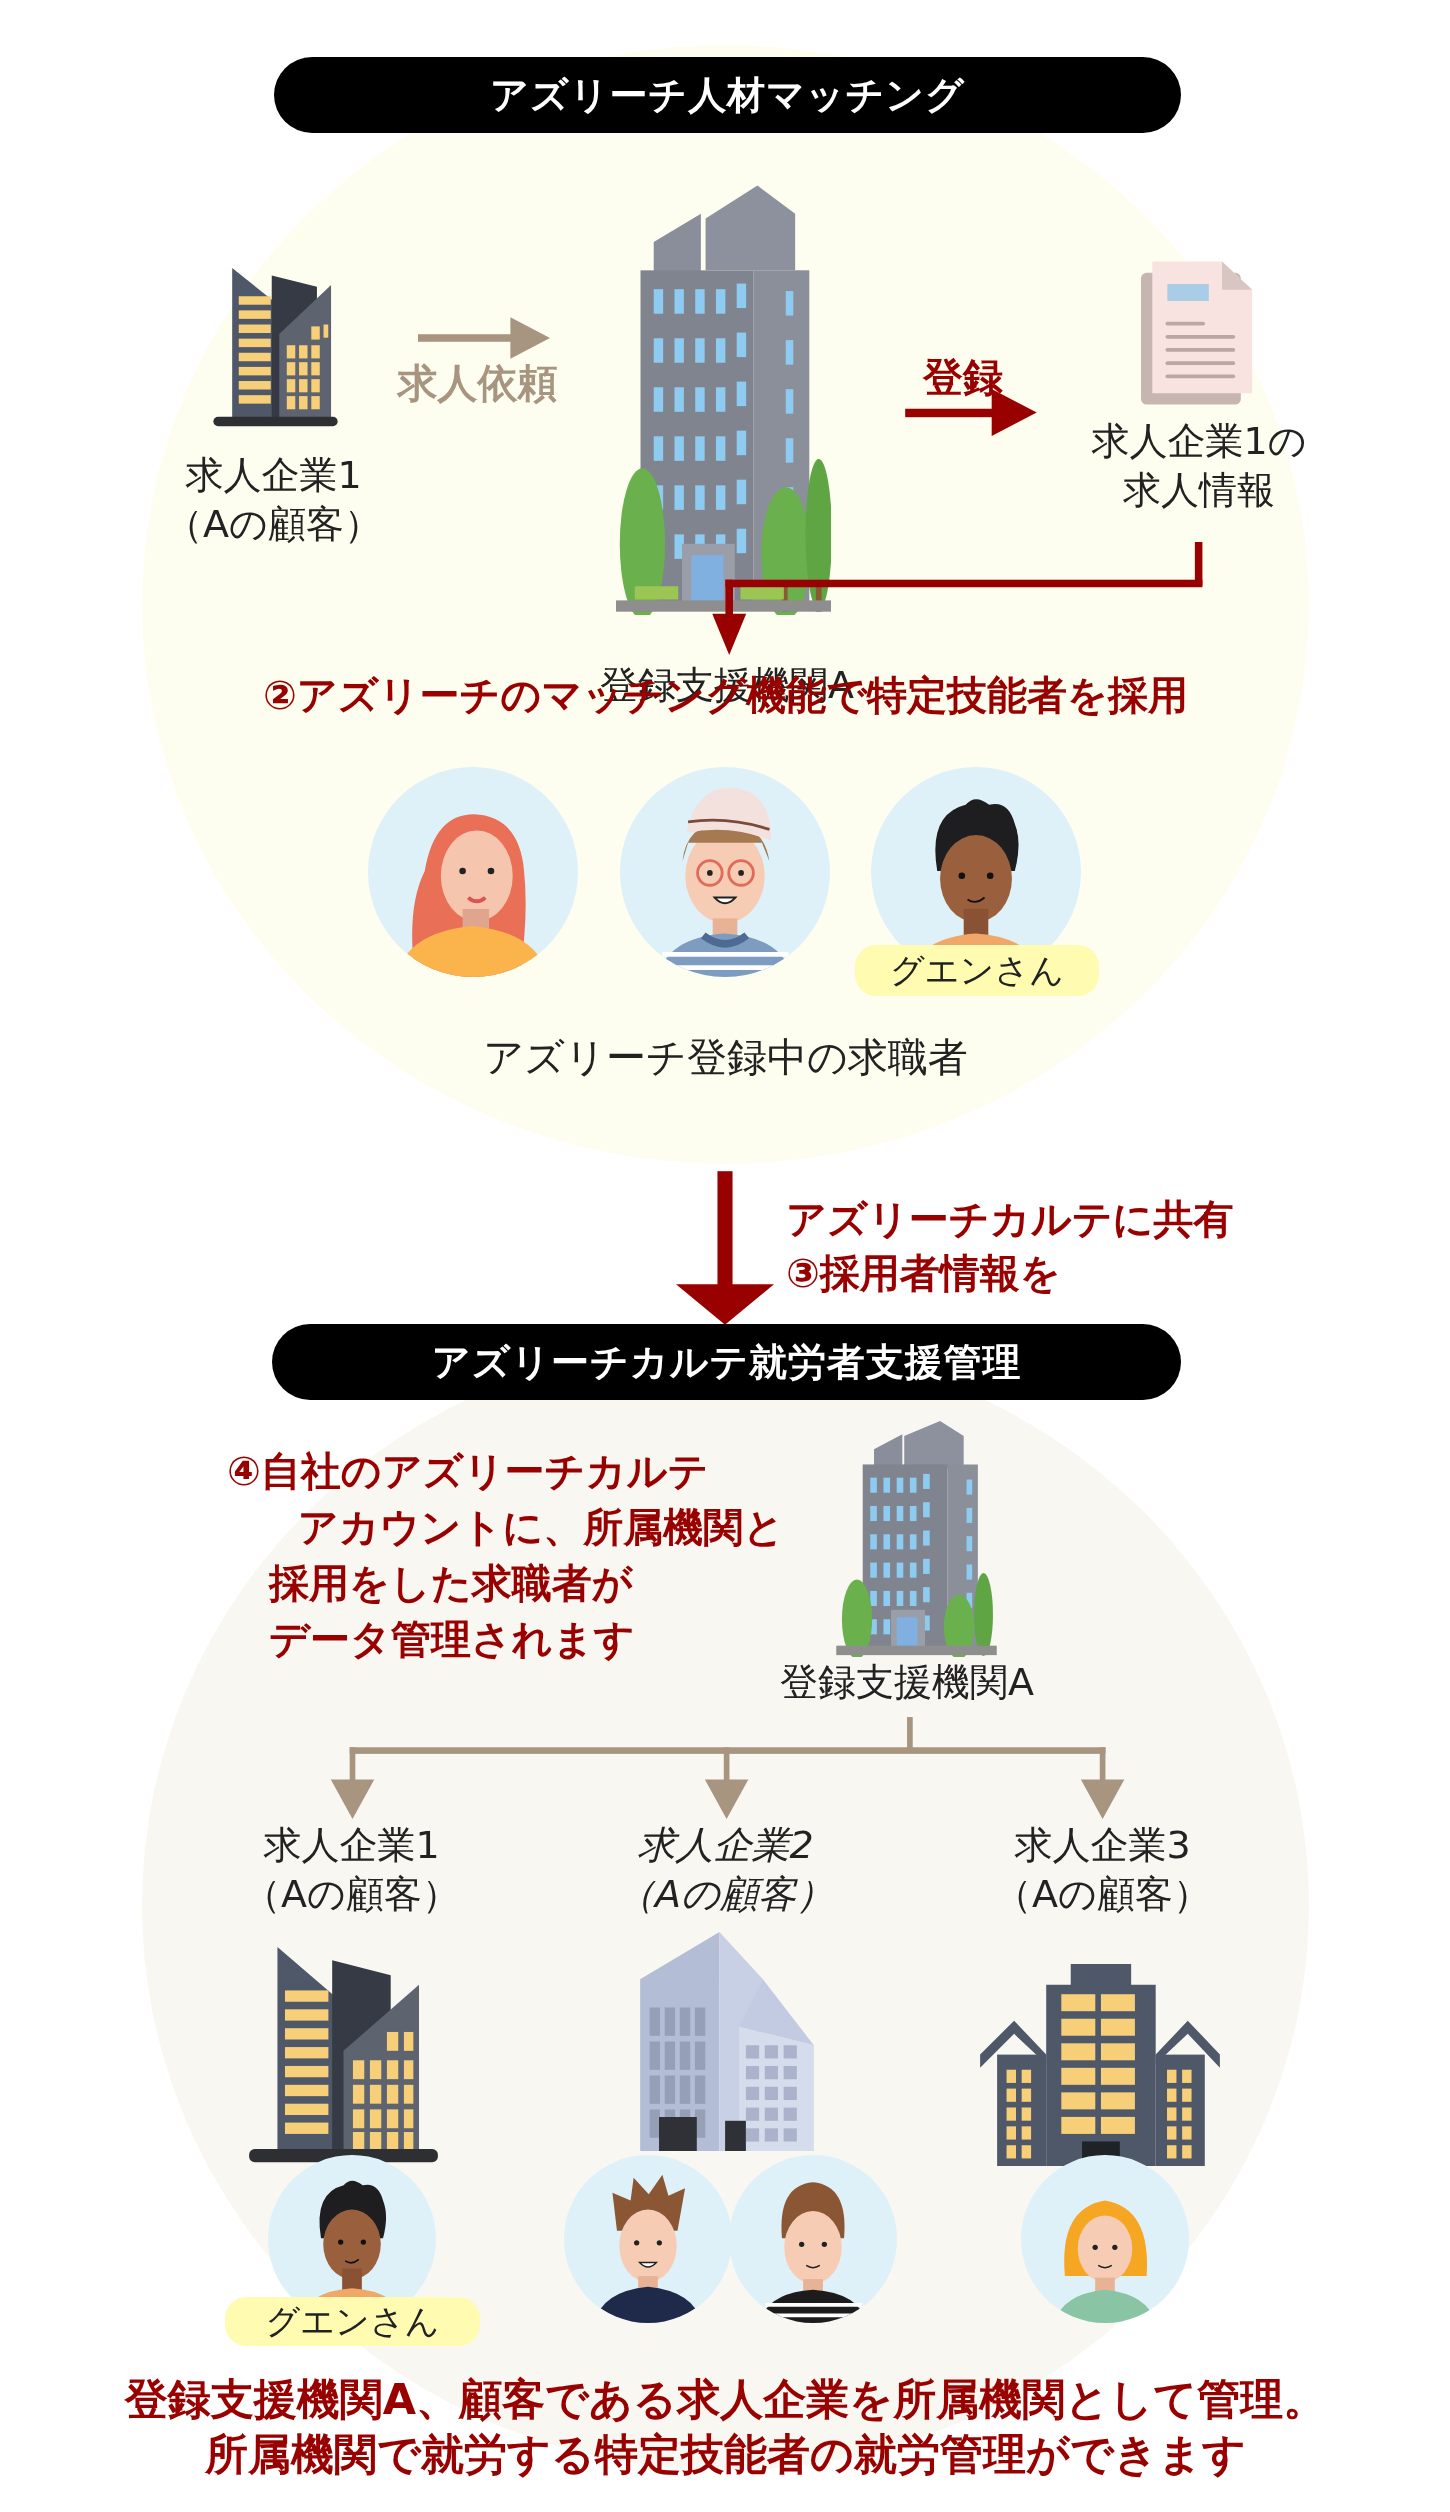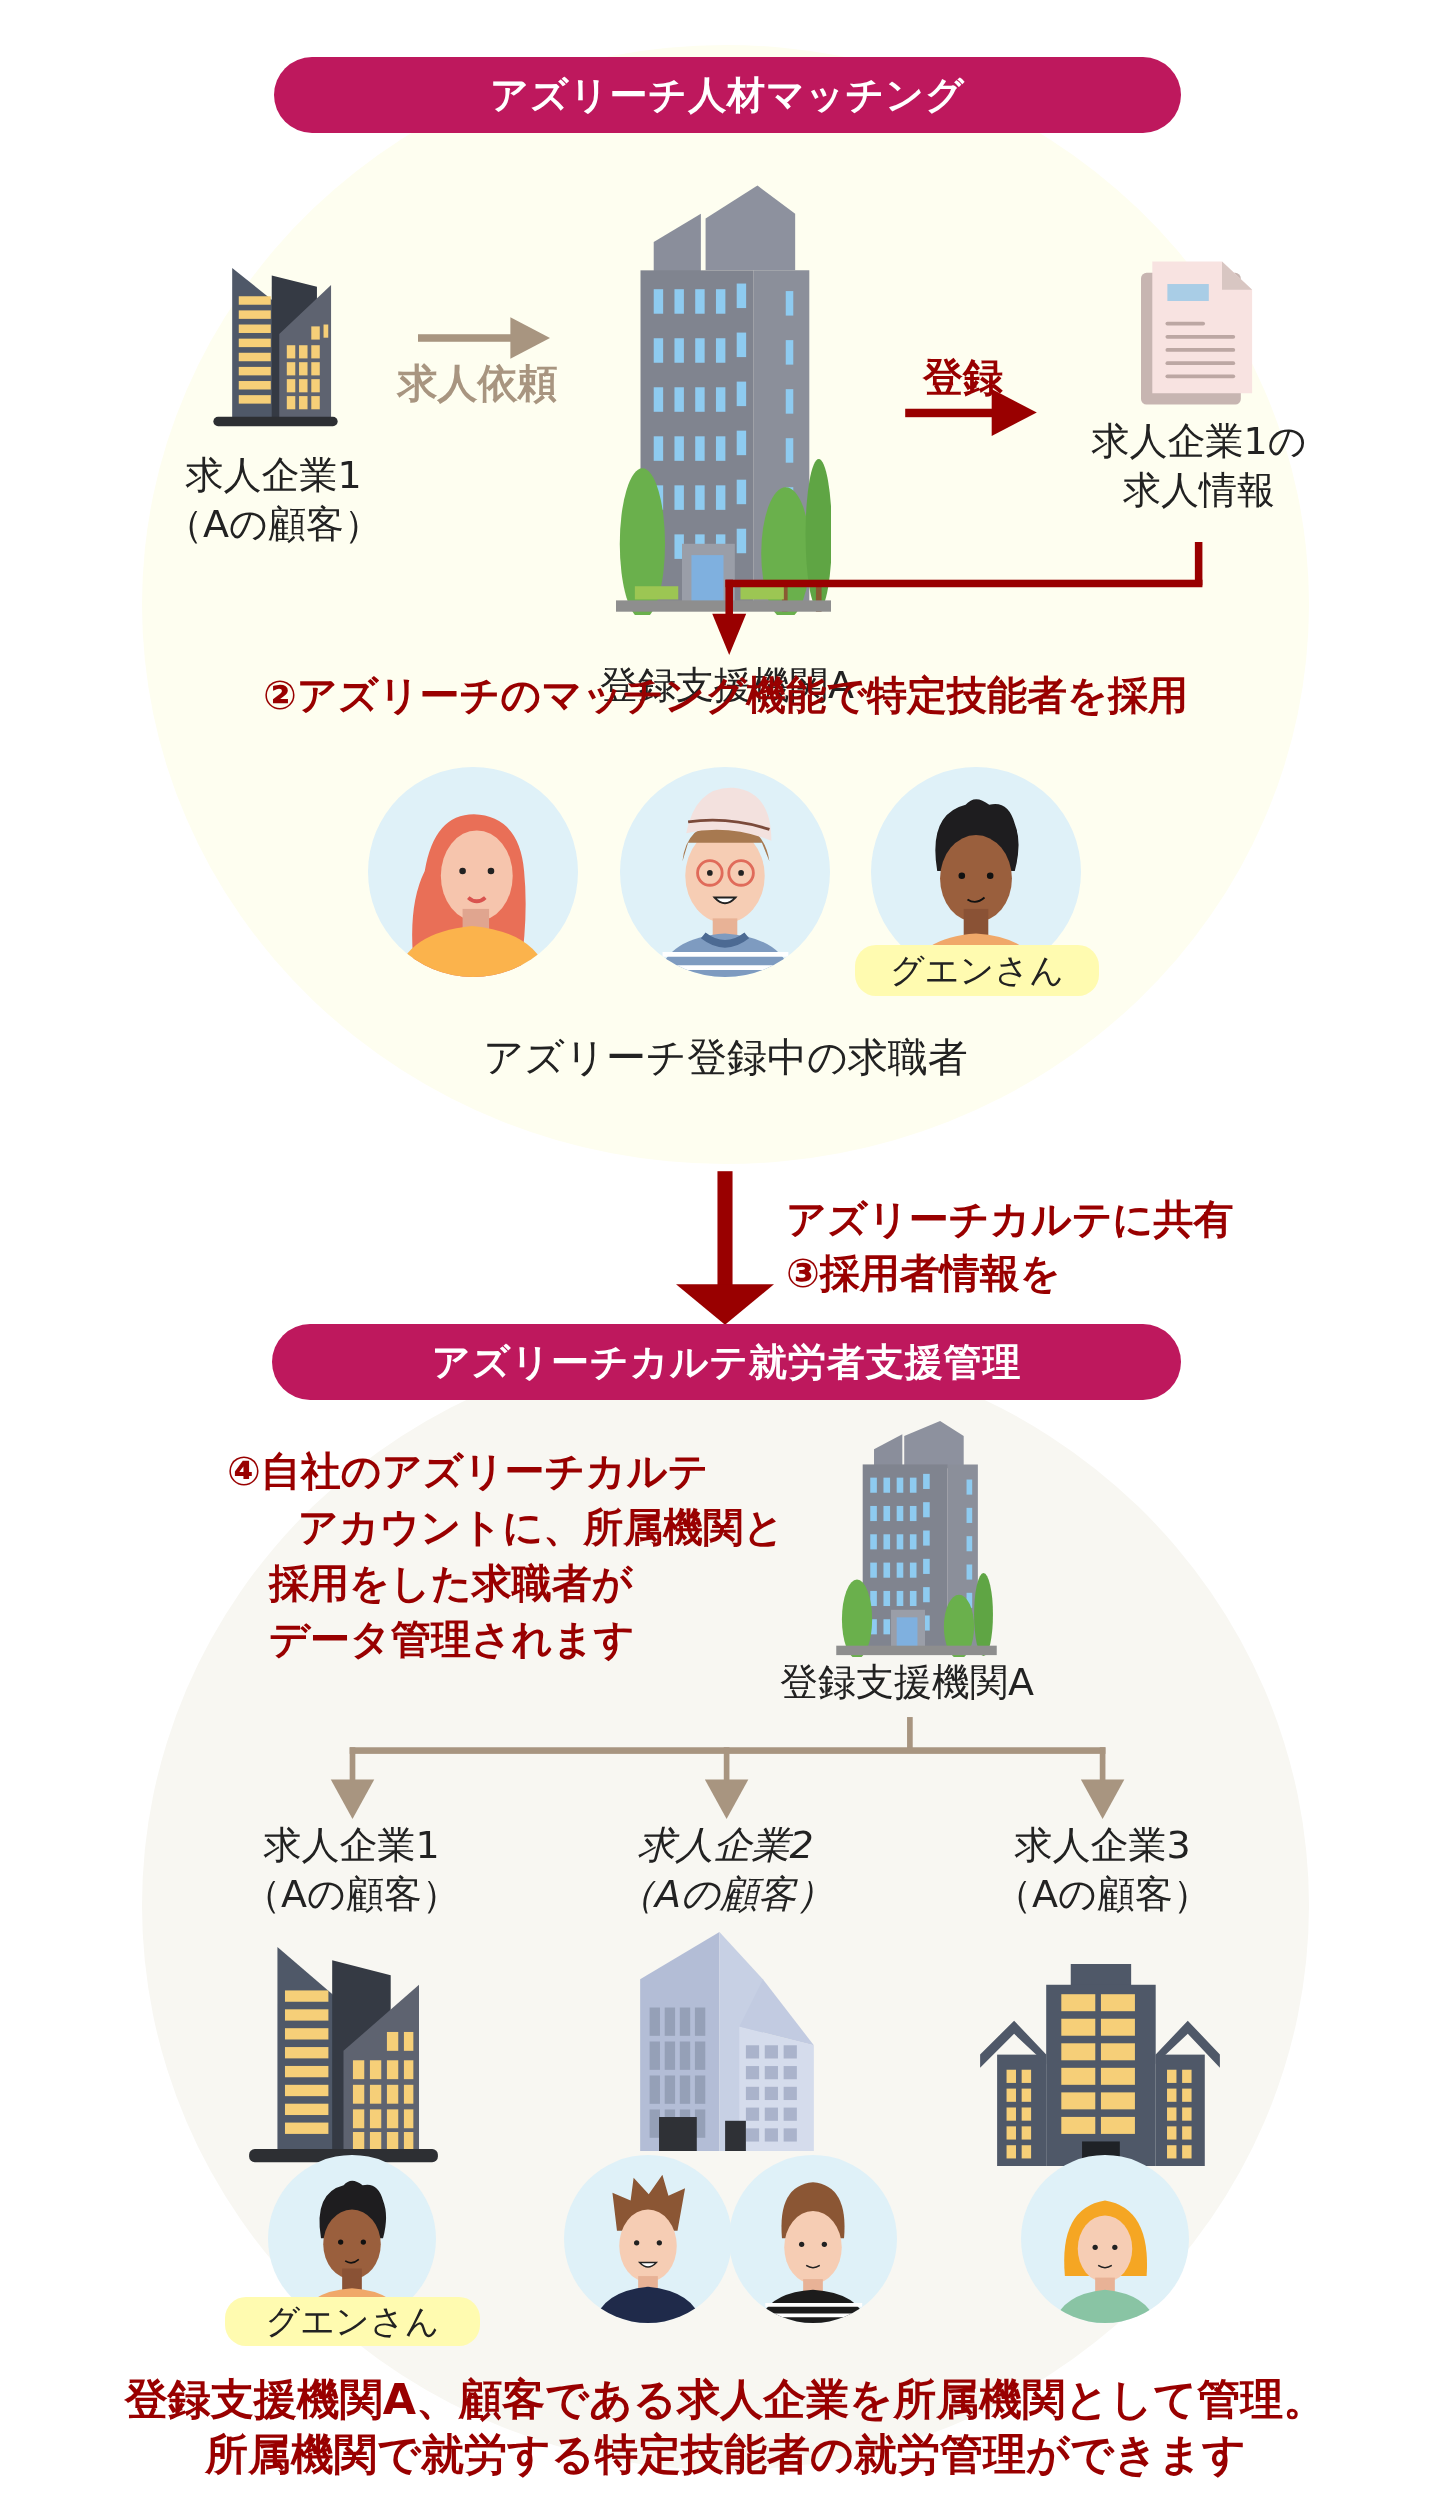--- a/index.html
+++ b/index.html
@@ -1,20 +1,20 @@
 <!DOCTYPE html>
 <html style="font-size:15px"><head>
 <meta charset="utf-8">
 <style>
   html, body { margin: 0; padding: 0; background: #ffffff; }
   body { width: 1451px; height: 2512px; position: relative; overflow: hidden;
          font-family: "DejaVu Sans", "Liberation Sans", sans-serif; color: #222; }
   .abs { position: absolute; }
   .bg-circle { position: absolute; border-radius: 50%; }
-  .banner { position: absolute; background: #be185d; color: #fff; border-radius: 38px;
+  .banner { position: absolute; background: #000000; color: #fff; border-radius: 38px;
             display: flex; align-items: center; justify-content: center;
             font-weight: bold; font-size: 38px; letter-spacing: 0.9px; }
   .label { position: absolute; text-align: center; font-size: 38px; line-height: 1.3; color: #222; white-space: nowrap; }
   .red-bold { color: #990000; font-weight: bold; }
   .tan-bold { color: #a89580; font-weight: bold; }
   .avatar-bg { position: absolute; border-radius: 50%; background: #dff1f8; overflow: hidden; }
   .avatar-bg svg { width: 100%; height: 100%; display: block; }
   .badge { position: absolute; background: #fffbb0; border-radius: 21px; font-size: 34px;
            display: flex; align-items: center; justify-content: center; color: #222; }
   svg { display: block; }

